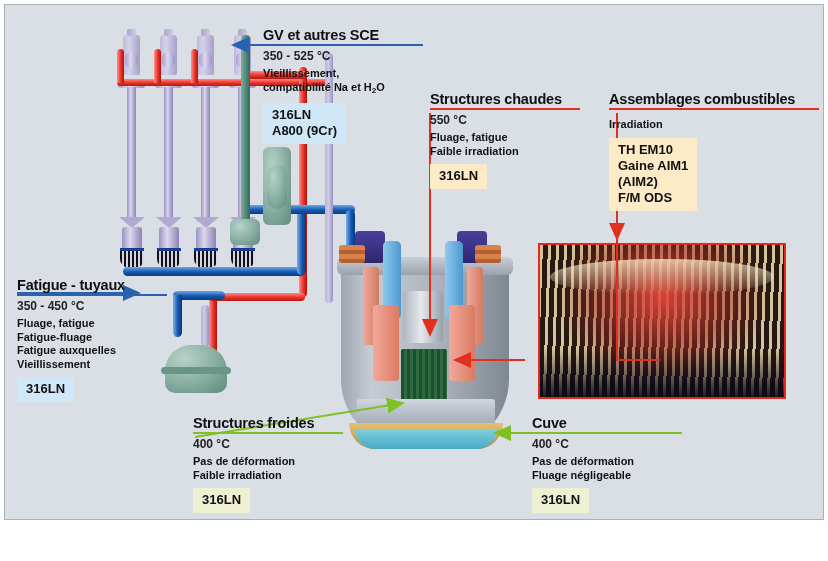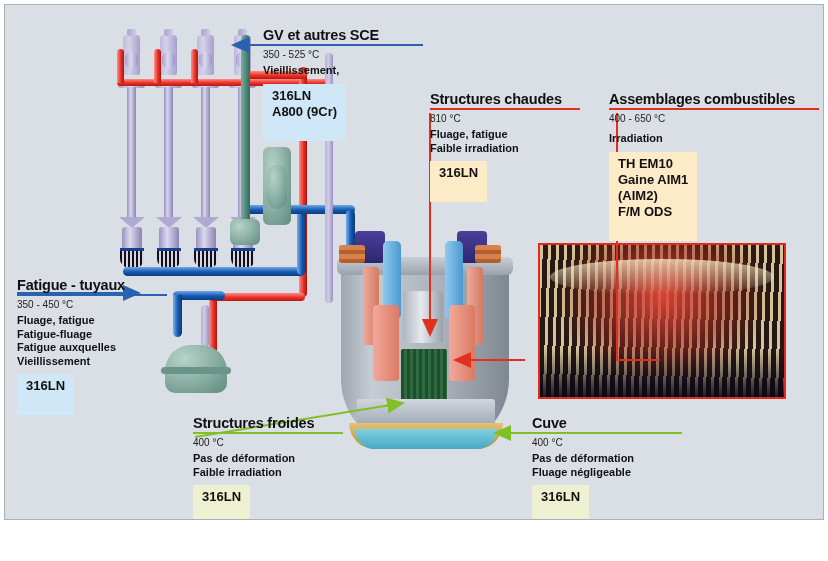--- a/index.html
+++ b/index.html
@@ -34,29 +34,29 @@
 
   
   .block{position:absolute;}
   .block .title{
     font-weight:bold;font-size:14.5px;color:#101010;
     letter-spacing:-0.2px;white-space:nowrap;
     padding-bottom:1px;
   }
   .block .rule{height:2px;width:100%;}
   .block .temp{
-    font-size:10px;color:#222;margin-top:3px;white-space:nowrap;
+    font-size:12px;color:#222;margin-top:3px;white-space:nowrap;font-weight:bold;
   }
   .block .line{
     font-size:11px;font-weight:bold;color:#111;
     white-space:nowrap;line-height:13.5px;
   }
   .block .badge{
     display:inline-block;margin-top:6px;
-    padding:4px 9px 21px 9px;
+    padding:4px 9px 5px 9px;
   }
   .block .badge .bl{
     font-size:13px;font-weight:bold;color:#111;
     line-height:16px;white-space:nowrap;
   }
   .badge-blue{background:#cfe7f6;}
   .badge-peach{background:#fdeac6;}
   .badge-olive{background:#eef0d2;}
   .rule-blue{background:#2a62b0;}
   .rule-red{background:#e03020;}
@@ -304,41 +304,41 @@
       <line x1="190" y1="432" x2="398" y2="398" stroke="#7fc027" stroke-width="2" marker-end="url(#ar-green)"></line>
 
       <line x1="560" y1="428" x2="490" y2="428" stroke="#7fc027" stroke-width="2" marker-end="url(#ar-green)"></line>
     </svg>
 
     <div class="block" style="left:258px;top:22px;width:160px;">
       <div class="title">GV et autres SCE</div>
       <div class="rule rule-blue"></div>
       <div class="temp">350 - 525 °C</div>
       <div class="line" style="margin-top:4px;">Vieillissement,</div>
+      <div class="line">compatibilité Na et H<sub>2</sub>O</div>
       <div class="badge badge-blue">
         <div class="bl">316LN</div>
         <div class="bl">A800 (9Cr)</div>
       </div>
     </div>
 
     <div class="block" style="left:425px;top:86px;width:150px;">
       <div class="title">Structures chaudes</div>
       <div class="rule rule-red"></div>
-      <div class="temp">810 °C</div>
+      <div class="temp">550 °C</div>
       <div class="line" style="margin-top:4px;">Fluage, fatigue</div>
       <div class="line">Faible irradiation</div>
       <div class="badge badge-peach">
         <div class="bl">316LN</div>
       </div>
     </div>
 
     <div class="block" style="left:604px;top:86px;width:210px;">
       <div class="title">Assemblages combustibles</div>
       <div class="rule rule-red"></div>
-      <div class="temp">400 - 650 °C</div>
       <div class="line" style="margin-top:8px;">Irradiation</div>
       <div class="badge badge-peach">
         <div class="bl">TH EM10</div>
         <div class="bl">Gaine AIM1</div>
         <div class="bl">(AIM2)</div>
         <div class="bl">F/M ODS</div>
       </div>
     </div>
 
     <div class="block" style="left:12px;top:272px;width:150px;">

